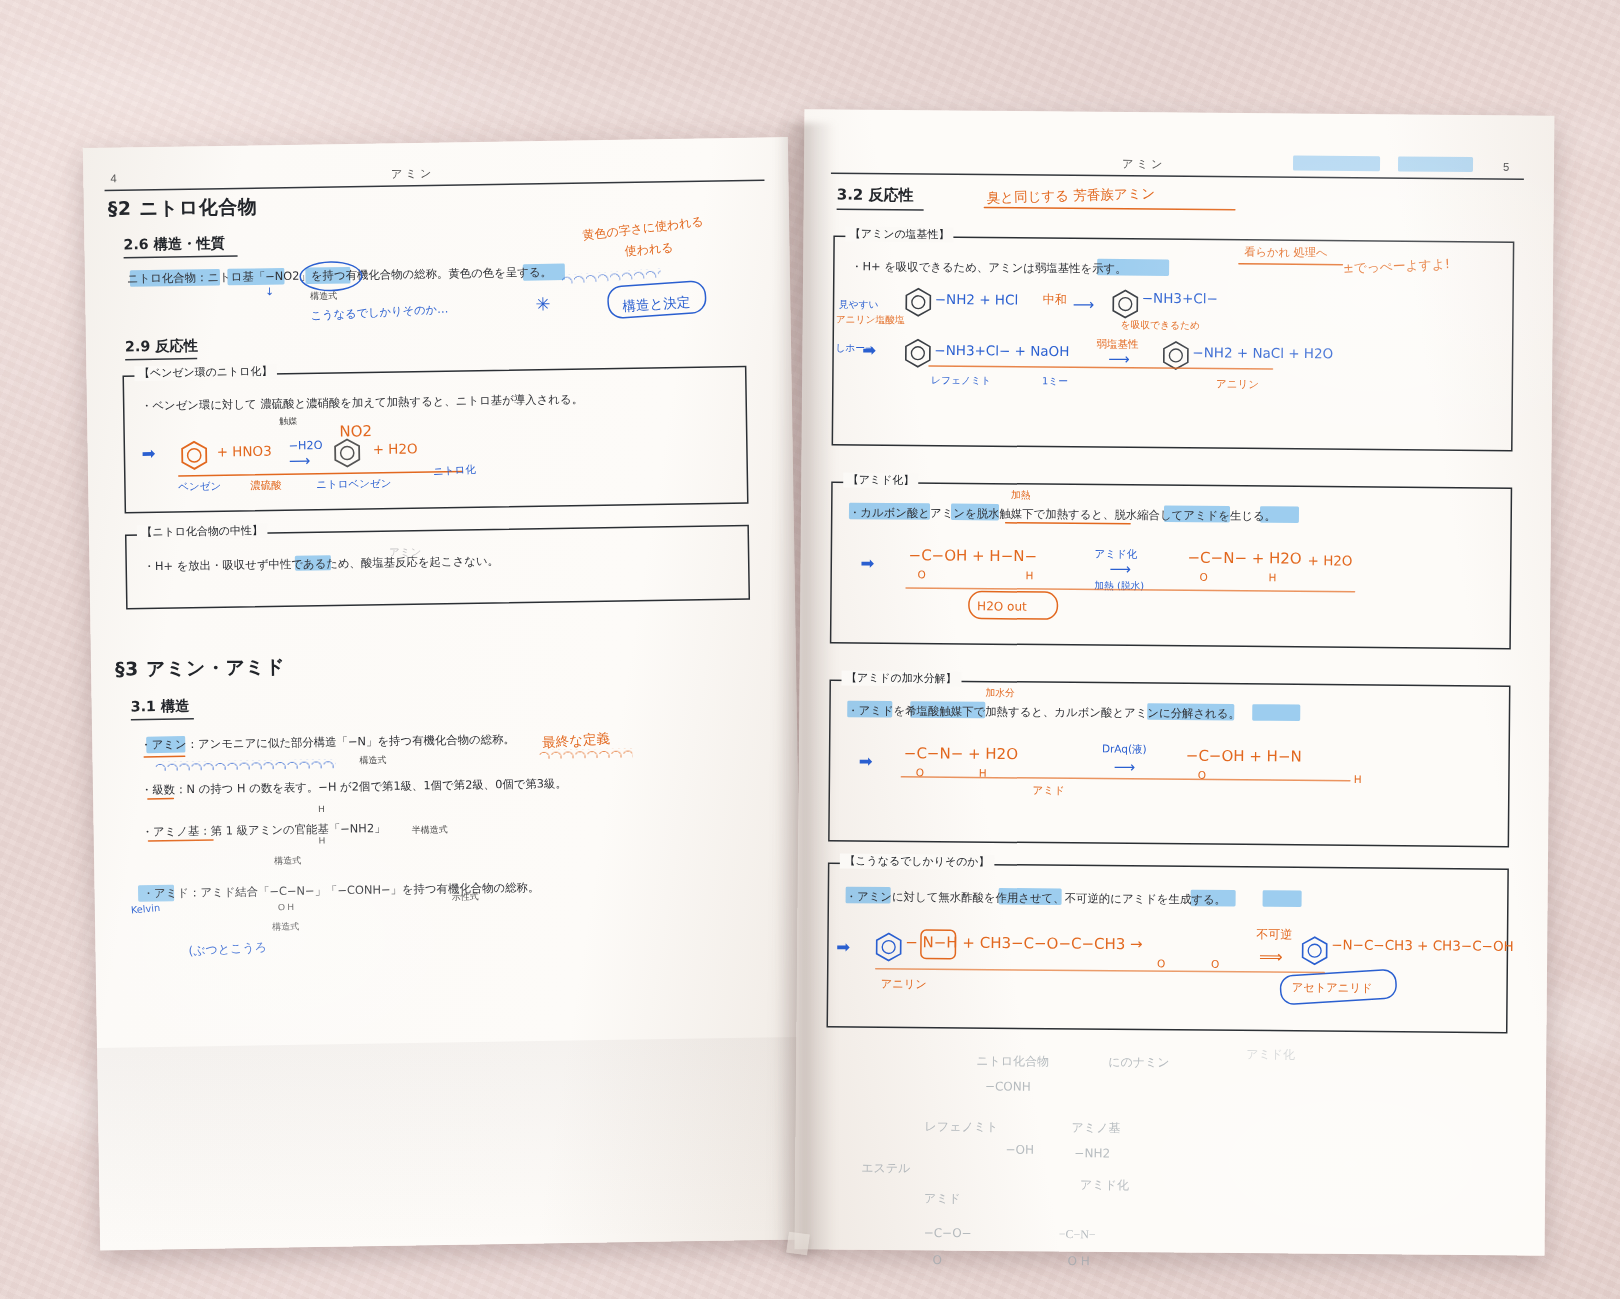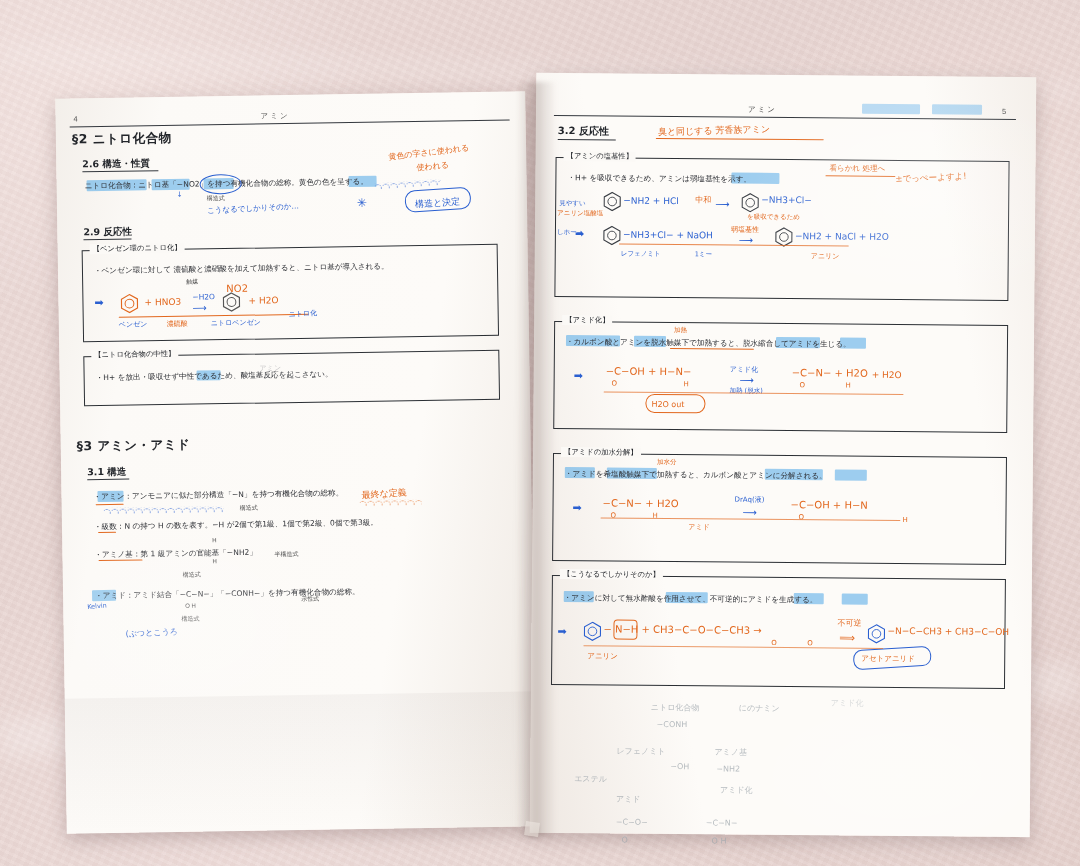--- a/index.html
+++ b/index.html
@@ -341,21 +341,21 @@
       <div class="ghost" style="left:126px;top:646px;">−CONH</div>
       <div class="ghost" style="left:208px;top:628px;">にのナミン</div>
       <div class="ghost" style="left:86px;top:672px;">レフェノミト</div>
       <div class="ghost" style="left:140px;top:688px;">−OH</div>
       <div class="ghost" style="left:184px;top:672px;">アミノ基</div>
       <div class="ghost" style="left:186px;top:690px;">−NH2</div>
       <div class="ghost" style="left:44px;top:700px;">エステル</div>
       <div class="ghost" style="left:86px;top:720px;">アミド</div>
       <div class="ghost" style="left:190px;top:710px;">アミド化</div>
       <div class="ghost" style="left:86px;top:744px;">−C−O−</div>
-      <div class="ghost" style="left:176px;top:744px;">−C−N−</div>
+      <div class="ghost" style="left:176px;top:744px;font-family:Liberation Serif, serif;">−C−N−</div>
       <div class="ghost" style="left:92px;top:762px;">O</div>
       <div class="ghost" style="left:182px;top:762px;">O H</div>
       <div class="ghost" style="left:300px;top:622px;opacity:.4;">アミド化</div>
 
       <div class="glare" style="left:200px;top:0px;width:360px;height:240px;opacity:.5;"></div>
       <div class="glare" style="left:180px;top:600px;width:380px;height:200px;opacity:.4;"></div>
     </div>
 
     <div class="gutter"></div>
     <div class="sheet-edge" style="left:470px;top:760px;width:14px;height:14px;opacity:.6;transform:rotate(8deg);"></div>

